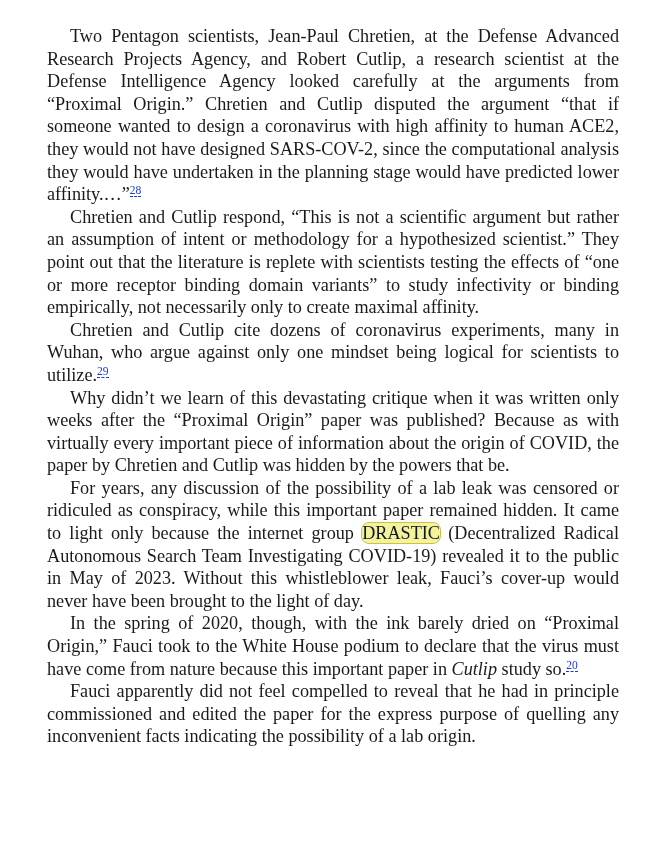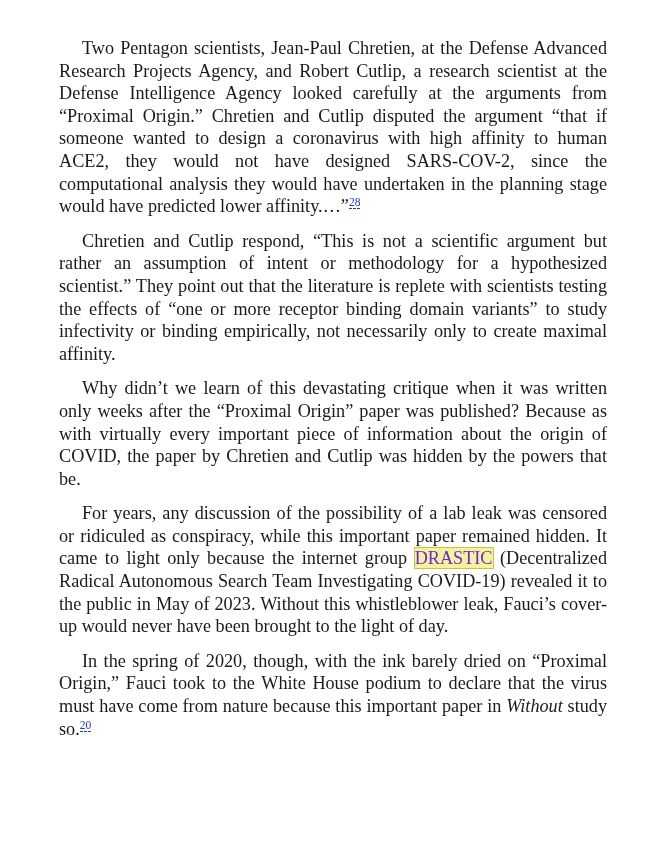--- a/index.html
+++ b/index.html
@@ -18,49 +18,52 @@
     left: 47px;
     top: 25px;
     width: 572px;
     font-family: "Liberation Serif", "DejaVu Serif", serif;
     font-size: 18.2px;
     line-height: 22.6px;
     color: #1a1a1a;
     text-align: justify;
   }
   .page p {
-    margin: 12px;
+    margin: 0;
     text-indent: 23px;
   }
   .fn {
     color: #1a3bd6;
     font-size: 11.5px;
     vertical-align: 6px;
     line-height: 0;
     text-decoration: none;
     border-bottom: 1px dashed #1a3bd6;
     cursor: pointer;
   }
   .hl {
     background: #f4f39a;
     outline: 1px solid #c9c24a;
-    color: #6d28d9;
+    color: #0f172a;
     cursor: pointer;
+    border-radius: 7px;
   }
   em { font-style: italic; }
 </style>
 </head>
 <body>
 
 <div class="page">
   <p><span>Two Pentagon scientists, Jean-Paul Chretien, at the Defense Advanced Research Projects Agency, and Robert Cutlip, a research scientist at the Defense Intelligence Agency looked carefully at the arguments from “Proximal Origin.” Chretien and Cutlip disputed the argument “that if someone wanted to design a coronavirus with high affinity to human ACE2, they would not have designed SARS-COV-2, since the computational analysis they would have undertaken in the planning stage would have predicted lower affinity.…”</span><a class="fn">28</a></p>
 
   <p><span>Chretien and Cutlip respond, “This is not a scientific argument but rather an assumption of intent or methodology for a hypothesized scientist.” They point out that the literature is replete with scientists testing the effects of “one or more receptor binding domain variants” to study infectivity or binding empirically, not necessarily only to create maximal affinity.</span></p>
 
+  <p><span>Chretien and Cutlip cite dozens of coronavirus experiments, many in Wuhan, who argue against only one mindset being logical for scientists to utilize.</span><a class="fn">29</a></p>
 
   <p><span>Why didn’t we learn of this devastating critique when it was written only weeks after the “Proximal Origin” paper was published? Because as with virtually every important piece of information about the origin of COVID, the paper by Chretien and Cutlip was hidden by the powers that be.</span></p>
 
   <p><span>For years, any discussion of the possibility of a lab leak was censored or ridiculed as conspiracy, while this important paper remained hidden. It came to light only because the internet group </span><span class="hl">DRASTIC</span><span> (Decentralized Radical Autonomous Search Team Investigating COVID-19) revealed it to the public in May of 2023. Without this whistleblower leak, Fauci’s cover-up would never have been brought to the light of day.</span></p>
 
-  <p><span>In the spring of 2020, though, with the ink barely dried on “Proximal Origin,” Fauci took to the White House podium to declare that the virus must have come from nature because this important paper in </span><em>Without</em><span> study so.</span><a class="fn">20</a></p>
+  <p><span>In the spring of 2020, though, with the ink barely dried on “Proximal Origin,” Fauci took to the White House podium to declare that the virus must have come from nature because this important paper in </span><em>Cutlip</em><span> study so.</span><a class="fn">20</a></p>
 
+  <p><span>Fauci apparently did not feel compelled to reveal that he had in principle commissioned and edited the paper for the express purpose of quelling any inconvenient facts indicating the possibility of a lab origin.</span></p>
 
 </div>
 
 </body></html>

